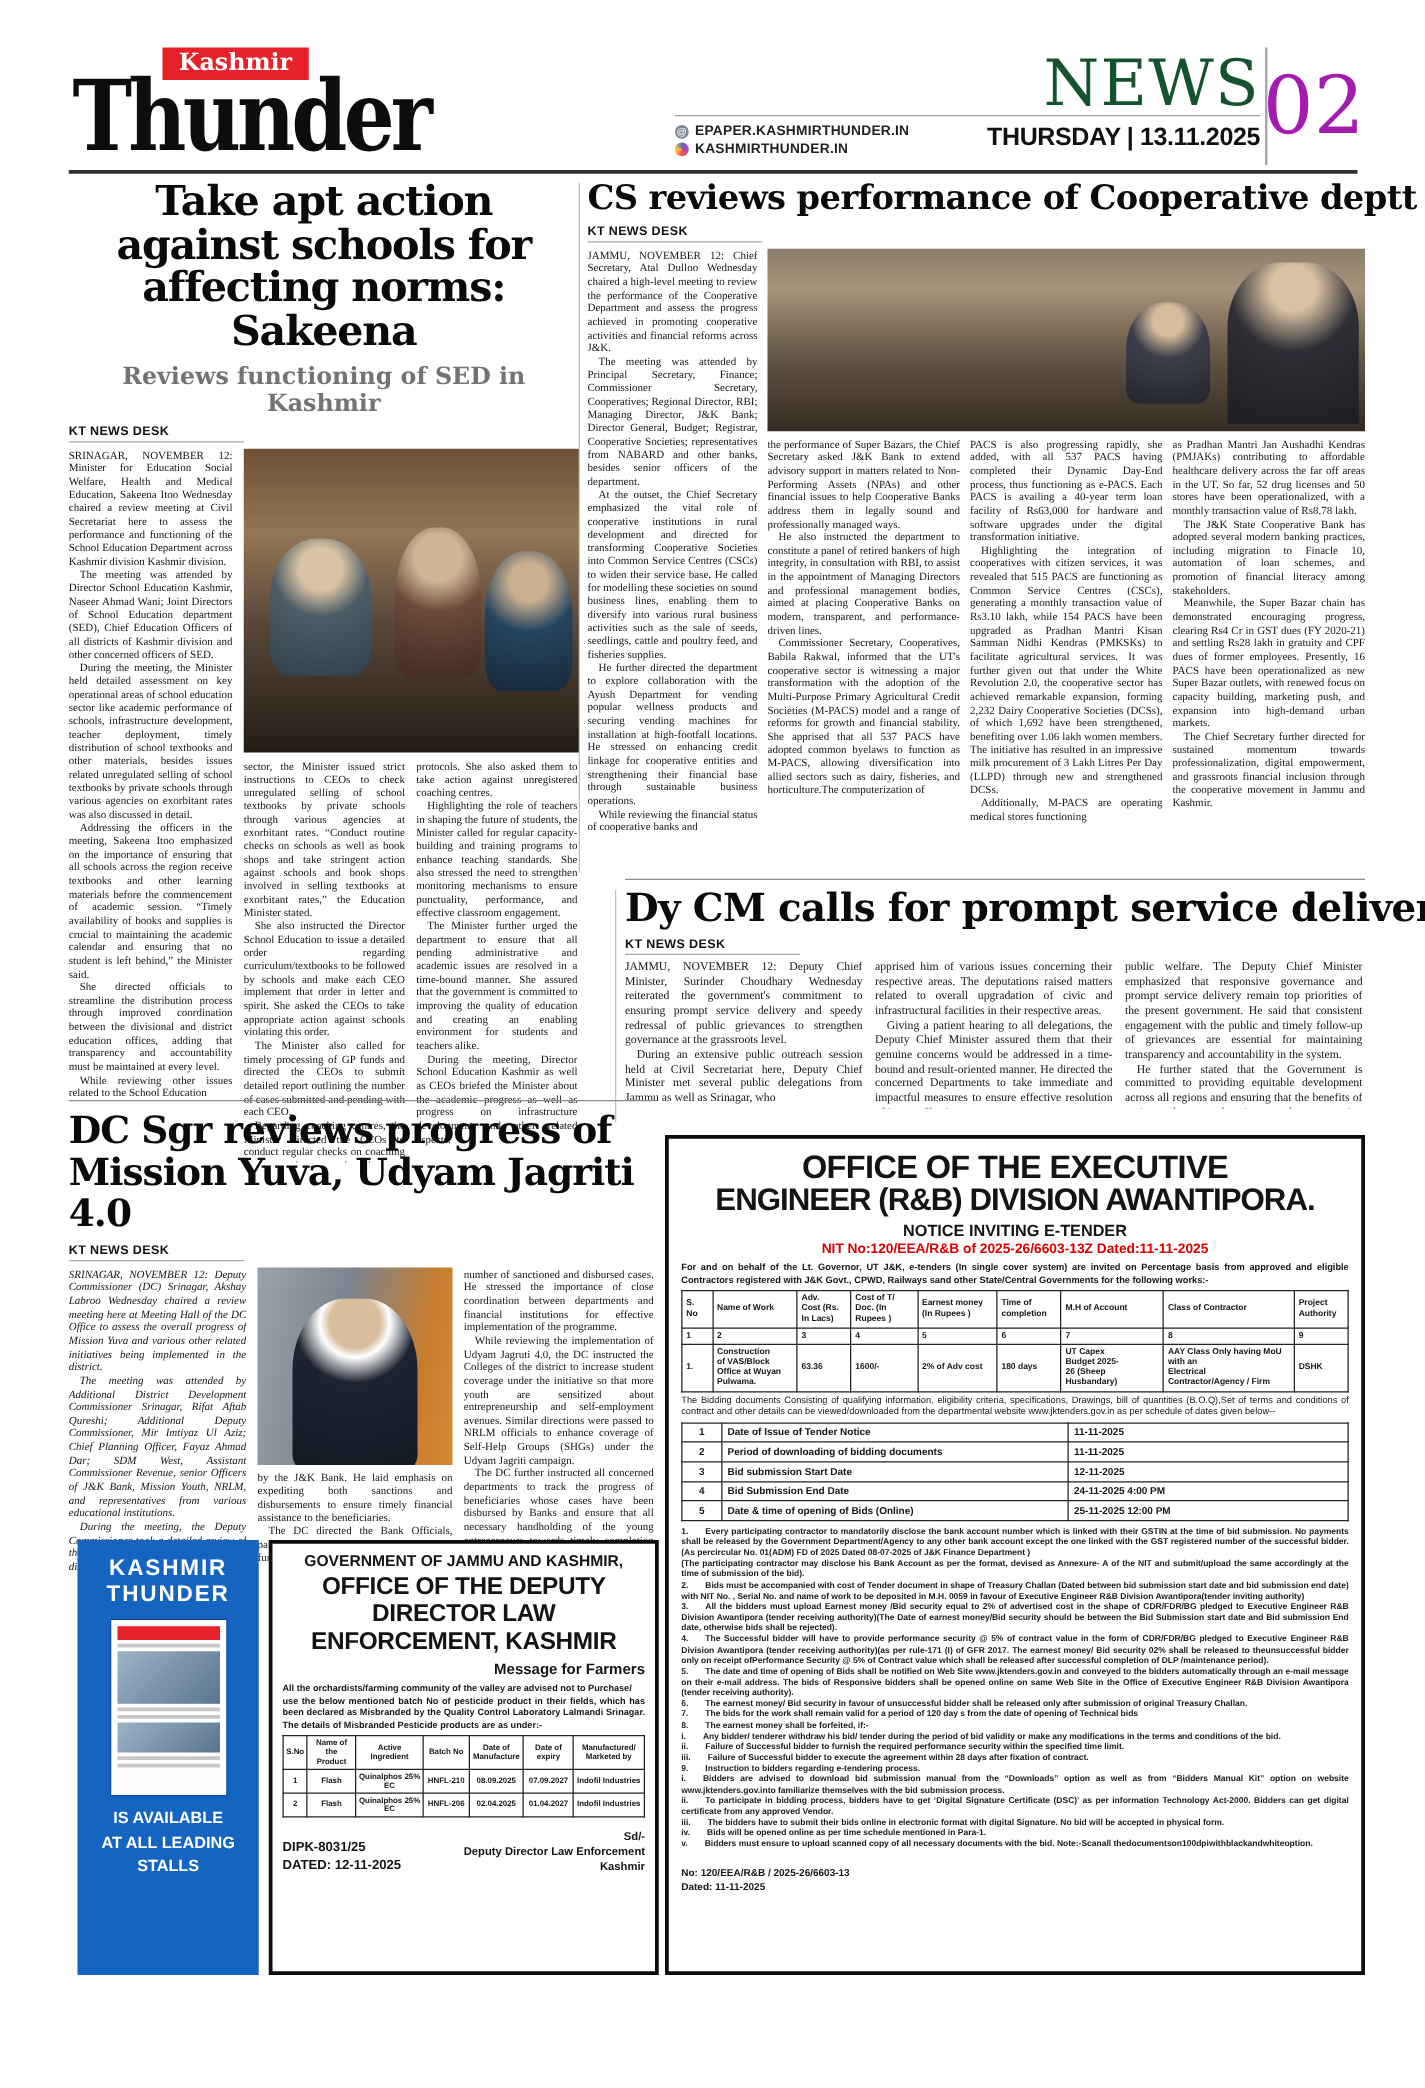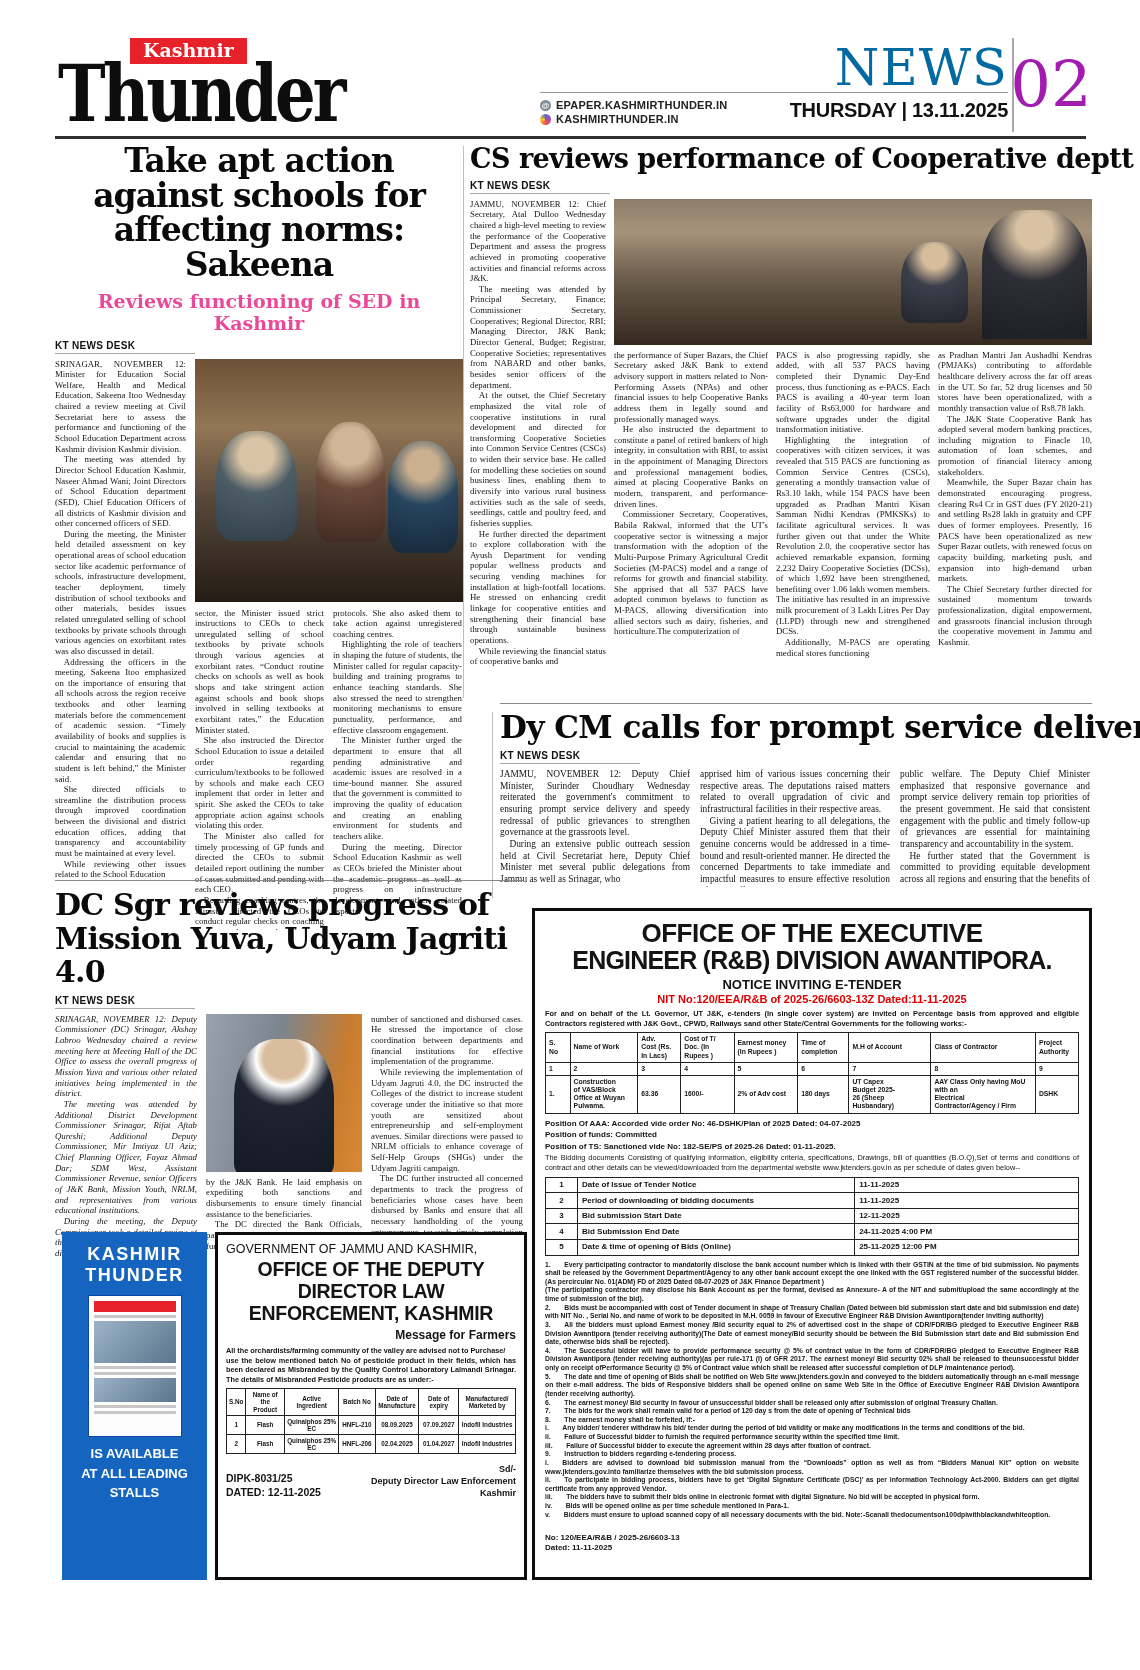--- a/index.html
+++ b/index.html
@@ -3,40 +3,40 @@
 <meta charset="utf-8">
 <style>
   * { margin:0; padding:0; box-sizing:border-box; }
   body { background:#e9e9e9; font-family:"Liberation Serif", serif; }
   .page { position:relative; width:1140px; height:1670px; margin:0 auto; background:#ffffff; overflow:hidden; color:#141414; }
 
   
   .brand { position:absolute; left:58px; top:38px; width:310px; height:96px; }
   .brand-main { font-family:"DejaVu Serif", serif; font-weight:700; font-size:64px; letter-spacing:-3px; transform:scaleY(1.22); transform-origin:top left; line-height:1; padding-top:14px; color:#0d0d0d; }
   .brand-chip { position:absolute; left:72px; top:0px; background:#e62129; color:#fff; font-family:"DejaVu Serif", serif; font-weight:700; font-size:19px; padding:1px 13px 3px; }
-  .section-news { position:absolute; left:790px; top:42px; width:218px; text-align:right; font-family:"DejaVu Serif", serif; font-size:51px; line-height:1; letter-spacing:1px; color:#0369a1; }
+  .section-news { position:absolute; left:790px; top:42px; width:218px; text-align:right; font-family:"DejaVu Serif", serif; font-size:51px; line-height:1; letter-spacing:1px; color:#14532d; }
   .pagenum-box { position:absolute; left:1012px; top:38px; width:76px; height:94px; border-left:2px solid #a9a9a9; display:flex; align-items:center; justify-content:center; }
   .pagenum { font-family:"DejaVu Serif", serif; font-size:64px; color:#a21caf; line-height:1; }
   .header-sub { position:absolute; left:540px; top:92px; width:468px; border-top:1.5px solid #9a9a9a; padding-top:6px; display:flex; align-items:flex-start; }
   .links { width:228px; }
   .link-row { display:flex; align-items:center; gap:5px; font-family:"Liberation Sans", sans-serif; font-weight:700; font-size:11px; letter-spacing:0.2px; margin-bottom:2px; color:#222; }
   .hicon { width:11px; height:11px; border-radius:50%; display:inline-flex; align-items:center; justify-content:center; font-size:8px; color:#fff; font-family:"Liberation Sans", sans-serif; flex:0 0 auto; }
   .icon-at { background:#7e8a97; }
   .icon-globe { background:conic-gradient(#5c6bc0,#ab47bc,#ef5350,#ffca28,#5c6bc0); }
   .dateline { flex:1; text-align:right; font-family:"Liberation Sans", sans-serif; font-weight:700; font-size:20px; letter-spacing:-0.3px; color:#111; }
   .mast-rule { position:absolute; left:55px; top:136px; width:1031px; height:2.5px; background:#2f2f2f; }
 
   
   .vrule { position:absolute; width:1px; background:#c0c0c0; }
 
   
   .kt { font-family:"Liberation Sans", sans-serif; font-weight:700; font-size:10px; letter-spacing:0.3px; border-bottom:1.5px solid #a8a8a8; padding-bottom:2px; width:140px; margin:6px 0 5px; color:#111; }
   .bodycol { font-family:"Liberation Serif", serif; font-size:8.8px; line-height:1.21; text-align:justify; white-space:pre-line; overflow:hidden; color:#141414; }
   .headline-xl { font-family:"DejaVu Serif", serif; font-weight:900; font-size:33px; line-height:1.05; letter-spacing:-1px; text-align:center; color:#0a0a0a; }
-  .subhead { font-family:"DejaVu Serif", serif; font-weight:700; font-size:19px; text-align:center; margin-top:7px; color:#ec4899; }
+  .subhead { font-family:"DejaVu Serif", serif; font-weight:700; font-size:19px; text-align:center; margin-top:7px; color:#737373; }
   .headline-1l { font-family:"DejaVu Serif", serif; font-weight:900; font-size:27px; line-height:1.1; letter-spacing:-0.5px; text-align:center; white-space:nowrap; color:#0a0a0a; }
   .headline-2l { font-family:"DejaVu Serif", serif; font-weight:900; font-size:30px; line-height:1.12; letter-spacing:-0.8px; color:#0a0a0a; }
 
   
   .photo { position:relative; overflow:hidden; }
   .photo .blob { position:absolute; }
   .photo-a1 { background:linear-gradient(180deg,#6e5136 0%,#937655 28%,#57473a 58%,#241c14 100%); }
   .photo-a1 .b1 { left:8%; top:30%; width:30%; height:45%; border-radius:45% 45% 20% 20%; background:radial-gradient(circle at 50% 22%, #d8c3a4 0 18%, #4d5d66 40%, #31404a 100%); }
   .photo-a1 .b2 { left:45%; top:26%; width:26%; height:50%; border-radius:45% 45% 20% 20%; background:radial-gradient(circle at 50% 20%, #d0b696 0 18%, #6c4a3a 42%, #402a22 100%); }
   .photo-a1 .b3 { left:72%; top:34%; width:26%; height:46%; border-radius:45% 45% 20% 20%; background:radial-gradient(circle at 50% 22%, #cbb08f 0 16%, #26455f 42%, #17293a 100%); }
@@ -83,21 +83,21 @@
   .promo { position:absolute; left:62px; top:1232px; width:145px; height:348px; background:#1565c0; color:#fff; text-align:center; padding:12px 8px; }
   .promo-brand { font-family:"Liberation Sans", sans-serif; font-weight:700; font-size:18px; letter-spacing:1.5px; line-height:1.15; }
   .thumb { width:92px; height:140px; background:#fdfdfd; margin:11px auto 8px; padding:5px 5px; text-align:left; box-shadow:0 0 0 1px #0d47a1; }
   .thumb-mast { height:11px; background:#e62129; margin-bottom:3px; }
   .thumb-photo { height:42px; background:linear-gradient(135deg,#9db3c8,#5a758d); margin:3px 0; }
   .thumb-line { height:3px; background:#c7c7c7; margin:3px 0; }
   .promo-tagline { font-family:"Liberation Sans", sans-serif; font-weight:700; font-size:13px; line-height:1.5; white-space:pre-line; margin-top:8px; }
 
   
   .law { position:absolute; left:215px; top:1232px; width:312px; height:348px; border:3px solid #0d0d0d; background:#fff; padding:7px 8px; font-family:"Liberation Sans", sans-serif; }
-  .law-govt { font-weight:400; font-size:12.5px; text-align:left; }
+  .law-govt { font-weight:700; font-size:12.5px; text-align:center; }
   .law-office { font-weight:700; font-size:19.5px; line-height:1.12; text-align:center; letter-spacing:-0.3px; margin-top:3px; }
   .law-msg { font-weight:700; font-size:12px; text-align:right; margin-top:4px; }
   .law-intro { font-weight:700; font-size:7.3px; line-height:1.3; text-align:justify; margin-top:4px; white-space:pre-line; }
   table { border-collapse:collapse; width:100%; }
   .law table { margin-top:4px; }
   .law td { border:1px solid #222; font-size:6.3px; font-weight:700; line-height:1.2; padding:1.5px 2px; text-align:center; vertical-align:middle; }
   .law-note { font-weight:700; font-size:7.3px; line-height:1.3; text-align:justify; margin-top:5px; }
   .law-foot { display:flex; justify-content:space-between; align-items:flex-end; margin-top:10px; }
   .law-dipk { font-weight:700; font-size:10.5px; line-height:1.35; }
   .law-sign { font-weight:700; font-size:9px; line-height:1.3; text-align:right; }
@@ -388,25 +388,20 @@
 26 (Sheep
 Husbandary)</td>
             <td>AAY Class Only  having MoU
 with an
 Electrical
 Contractor/Agency / Firm</td>
             <td>DSHK</td>
           </tr>
         </tbody>
     </table>
-    <div class="t-positions">
-      <div>Position Of AAA: Accorded vide order No: 46-DSHK/Plan of 2025 Dated: 04-07-2025</div>
-      <div>Position of funds:    Committed</div>
-      <div>Position of TS:  Sanctioned vide No: 182-SE/PS of 2025-26 Dated: 01-11-2025.</div>
-    </div>
     <div class="t-bidding">The Bidding documents Consisting of qualifying information, eligibility criteria, specifications, Drawings, bill of quantities (B.O.Q),Set of terms and conditions of contract and other details can be viewed/downloaded from the departmental website www.jktenders.gov.in as per schedule of dates given below--</div>
     <table class="dates-table">
       <tbody>
           <tr>
             <td>1</td>
             <td>Date of Issue of Tender Notice</td>
             <td>11-11-2025</td>
           </tr>
           <tr>
             <td>2</td>

